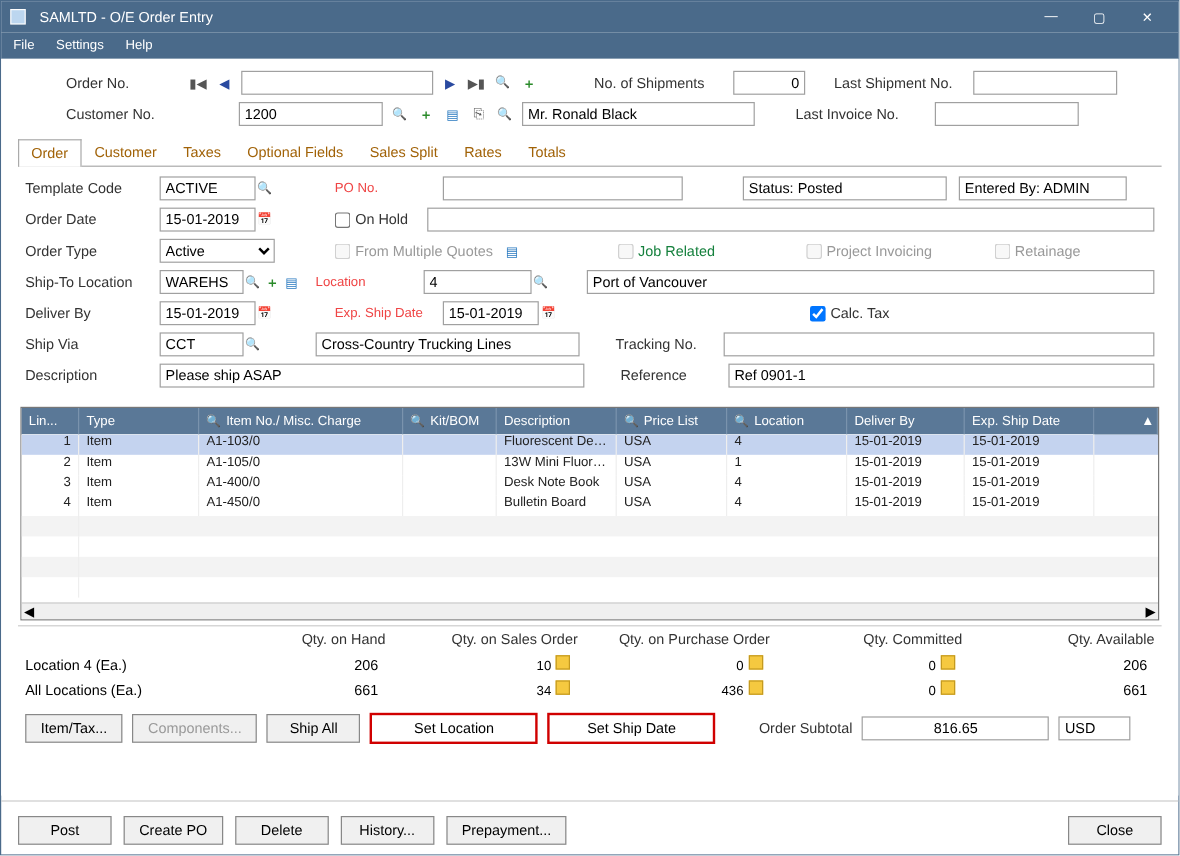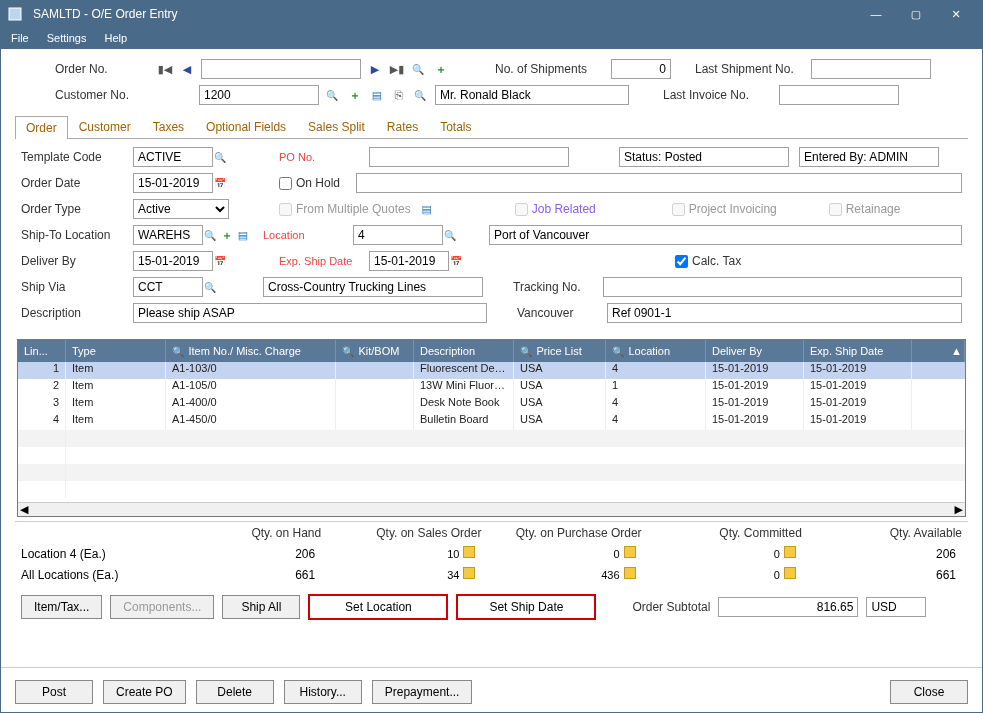--- a/index.html
+++ b/index.html
@@ -147,21 +147,21 @@
 
       <div class="frow">
         <span class="flbl">Order Type</span>
         <select class="sel" style="width:96px"><option>Active</option></select>
         <span style="width:50px"></span>
         <input type="checkbox" class="chk" disabled="" style="">
         <span class="lbl" style="color:#999">From Multiple Quotes</span>
         <span class="iconbtn" style="color:#2a7ac0;margin-left:8px">▤</span>
         <span style="width:80px"></span>
         <input type="checkbox" class="chk" disabled="" style="">
-        <span class="lbl" style="color:#8b5cf6;width:100px">Job Related</span>
+        <span class="lbl" style="color:#15803d;width:100px">Job Related</span>
         <span style="width:40px"></span>
         <input type="checkbox" class="chk" disabled="" style="">
         <span class="lbl" style="color:#999;width:110px">Project Invoicing</span>
         <span style="width:30px"></span>
         <input type="checkbox" class="chk" disabled="" style="">
         <span class="lbl" style="color:#999">Retainage</span>
       </div>
 
       <div class="frow">
         <span class="flbl">Ship-To Location</span>
@@ -198,21 +198,21 @@
         <input class="txt" style="width: 220px;" value="Cross-Country Trucking Lines">
         <span style="width:30px"></span>
         <span class="lbl" style="width:90px">Tracking No.</span>
         <input class="txt" style="flex: 1 1 0%;" value="">
       </div>
 
       <div class="frow">
         <span class="flbl">Description</span>
         <input class="txt" style="width: 354px;" value="Please ship ASAP">
         <span style="width:30px"></span>
-        <span class="lbl" style="width:90px">Vancouver</span>
+        <span class="lbl" style="width:90px">Reference</span>
         <input class="txt" style="flex: 1 1 0%;" value="Ref 0901-1">
       </div>
     </div>
 
     <div class="grid">
       <div class="ghead">
         <div class="c-lin">Lin...</div>
         <div class="c-type">Type</div>
         <div class="c-item">
             <span class="mag"></span>
@@ -327,21 +327,21 @@
     </div>
 
     <div class="btnrow">
       <div class="btn">Item/Tax...</div>
       <div class="btn dis">Components...</div>
       <div class="btn">Ship All</div>
       <div class="btn red">Set Location</div>
       <div class="btn red">Set Ship Date</div>
       <span style="width:20px"></span>
       <span class="lbl">Order Subtotal</span>
-      <input class="txt" style="width: 140px; text-align: right;" value="816.65">
+      <input class="txt" style="width: 156px; text-align: center;" value="816.65">
       <input class="txt" style="width: 60px;" value="USD">
     </div>
 
   </div>
 
   <hr class="sep">
   <div class="footer">
     <div class="btn">Post</div>
     <div class="btn">Create PO</div>
     <div class="btn">Delete</div>

